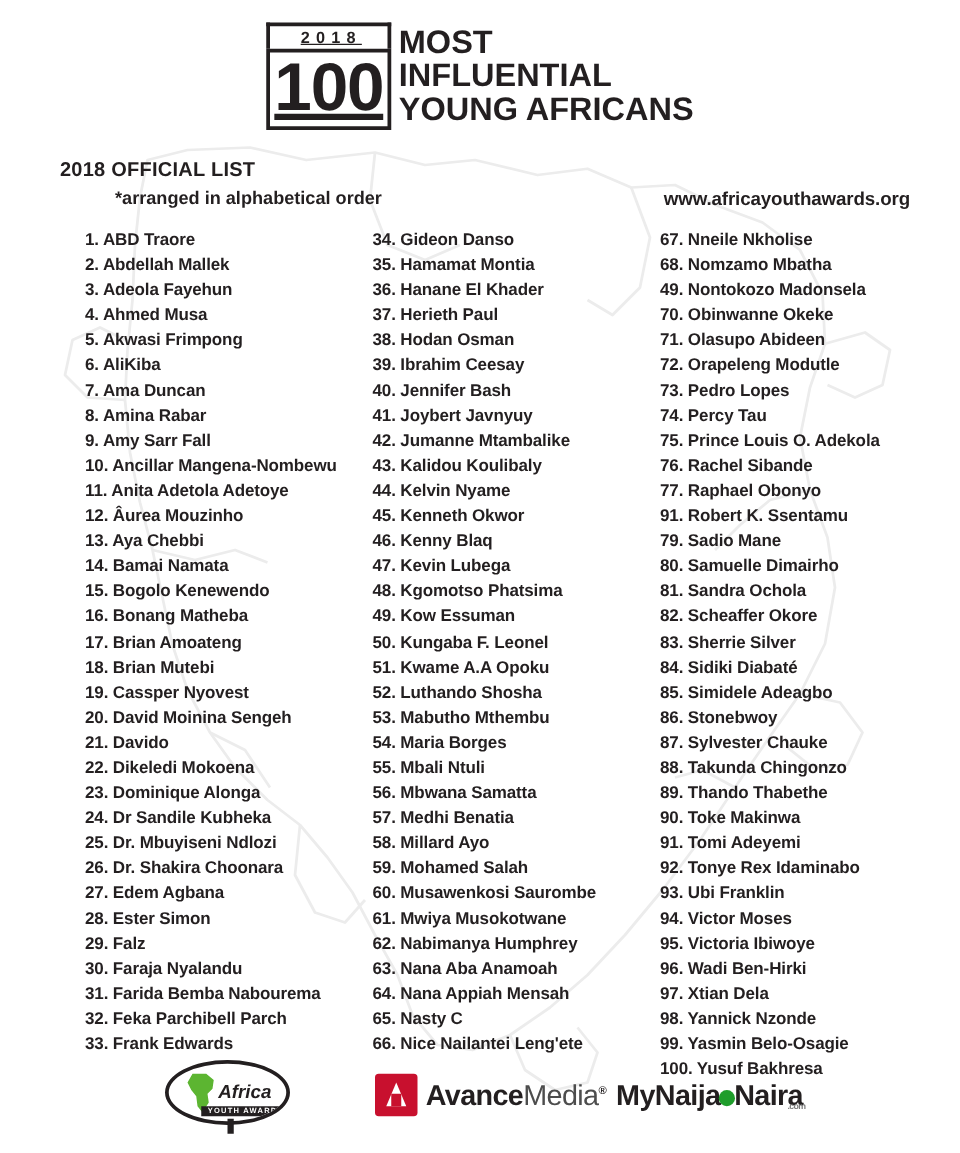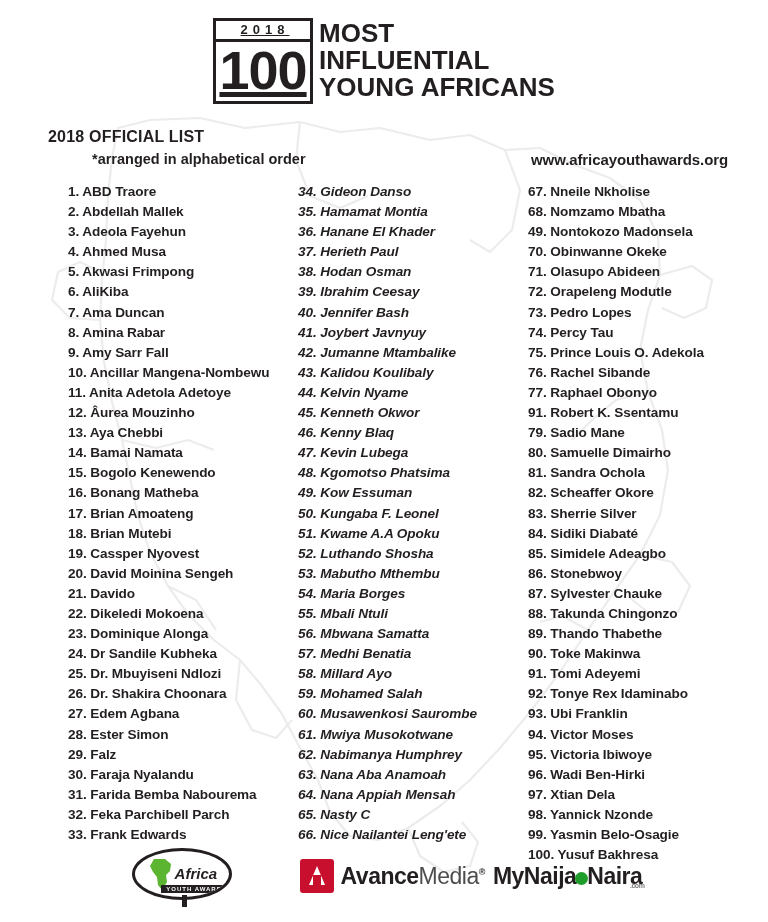--- a/index.html
+++ b/index.html
@@ -119,21 +119,21 @@
   
   .columns {
     position: absolute;
     left: 44px;
     top: 182px;
     width: 690px;
     display: flex;
     margin-left: 24px;
   }
   .col { width: 230px; }
-  .col:nth-child(2) { width: 230px; font-style: italic; }
+  .col:nth-child(2) { width: 230px; }
   .col:nth-child(3) { width: 230px; }
   .entry {
     font-size: 13.6px;
     font-weight: bold;
     line-height: 20.1px;
     white-space: nowrap;
     letter-spacing: -0.1px;
   }
 
   

